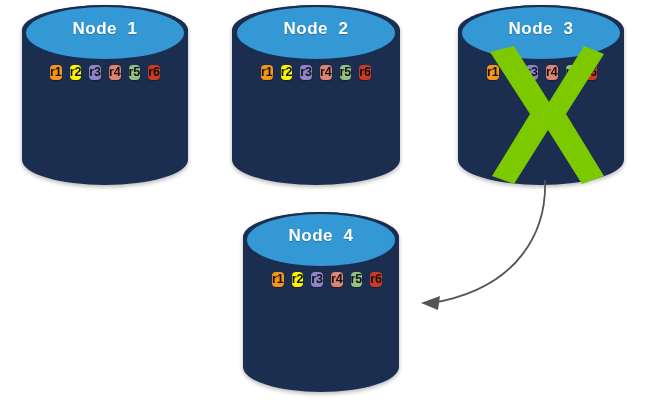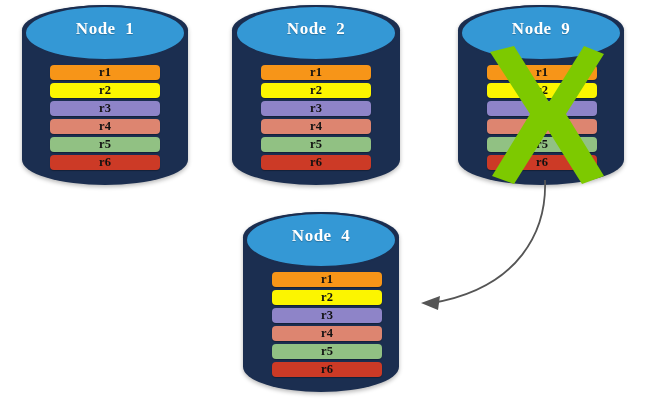--- a/index.html
+++ b/index.html
@@ -6,21 +6,21 @@
     margin: 0;
     padding: 0;
     background: #ffffff;
   }
   #canvas {
     position: relative;
     width: 646px;
     height: 402px;
     background: #ffffff;
     overflow: hidden;
-    font-family: Liberation Serif, serif;
+    font-family: Liberation Sans, sans-serif;
   }
 
   
   .node {
     position: absolute;
   }
   .node-body {
     position: absolute;
     left: 0;
     top: 0;
@@ -52,21 +52,20 @@
     font-size: 17px;
     letter-spacing: 0.5px;
     white-space: pre;
     text-shadow: 0 1px 1px rgba(0,0,0,0.25);
   }
 
   
   .records {
     position: absolute;
     display: flex;
-    flex-direction: column;
     justify-content: space-between;
   }
   .record {
     height: 15px;
     border-radius: 4px;
     text-align: center;
     font-size: 12.5px;
     font-weight: bold;
     color: #111111;
     line-height: 15px;
@@ -118,21 +117,21 @@
       <div class="record" style="background:#8E84C8;">r3</div>
       <div class="record" style="background:#DD8570;">r4</div>
       <div class="record" style="background:#91C183;">r5</div>
       <div class="record" style="background:#CC3A26;">r6</div>
     </div>
   </div>
 
   <div class="node" style="left:458px; top:5px; width:166px; height:180px;">
     <div class="node-body"></div>
     <div class="node-top"></div>
-    <div class="node-title">Node  9</div>
+    <div class="node-title">Node  3</div>
     <div class="records" style="left:29px; top:60px; width:110px; height:105px;">
       <div class="record" style="background:#F79518;">r1</div>
       <div class="record" style="background:#FCF500;">r2</div>
       <div class="record" style="background:#8E84C8;">r3</div>
       <div class="record" style="background:#DD8570;">r4</div>
       <div class="record" style="background:#91C183;">r5</div>
       <div class="record" style="background:#CC3A26;">r6</div>
     </div>
   </div>
 

